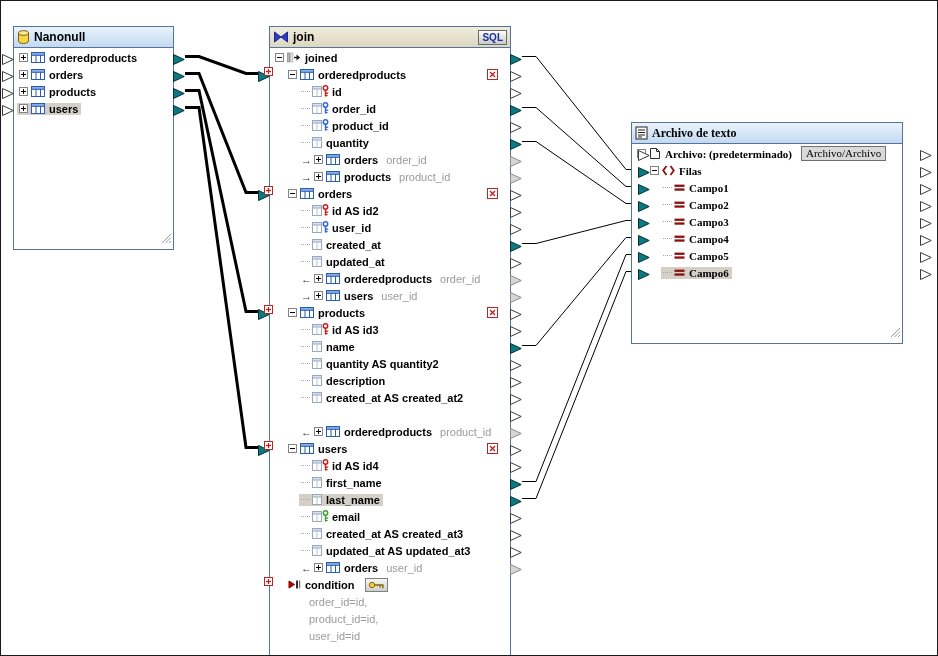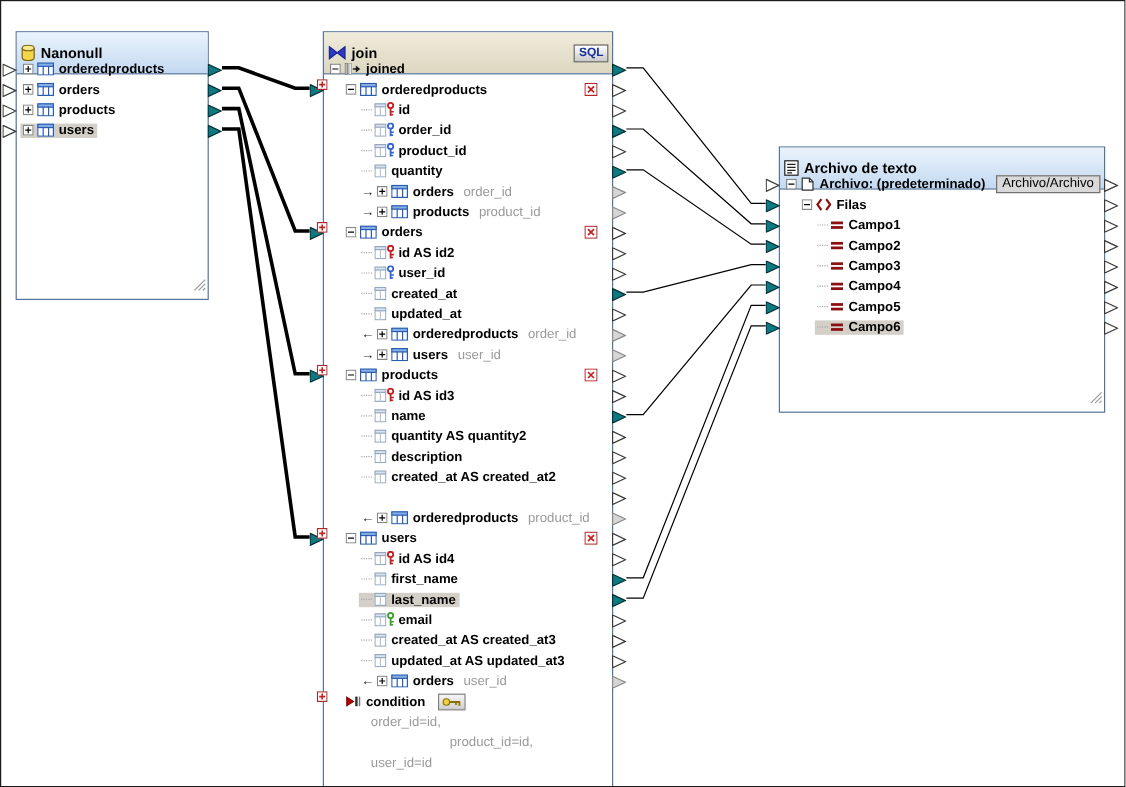--- a/index.html
+++ b/index.html
@@ -5,21 +5,21 @@
   * { box-sizing: border-box; margin: 0; padding: 0; }
   html,body { background:#f0f0f0; }
   body { font-family: "Liberation Sans", sans-serif; }
   #canvas {
     position: relative; width: 938px; height: 656px;
     background: #fff; border: 1px solid #1a1a1a; overflow: hidden;
   }
   #wires { position: absolute; left:0; top:0; z-index: 1; }
   .comp { position: absolute; background: #fff; border: 1px solid #54749c; z-index: 2; }
   .comp-header {
-    height: 35px; display: flex; align-items: center; gap: 4px;
+    height: 21px; display: flex; align-items: center; gap: 4px;
     padding: 0 3px; border-bottom: 1px solid #54749c;
     font-weight: bold; font-size: 12px; color: #000;
   }
   .hdr-blue { background: linear-gradient(#eaf3fc, #c3d9f1); }
   .hdr-tan  { background: linear-gradient(#f0ecdc, #ddd7c0); }
   .hicon { display: inline-flex; align-items: center; }
   .htitle { white-space: nowrap; }
   .sqlbtn {
     margin-left: auto; font-size: 10px; font-weight: bold; color: #16309c;
     background: linear-gradient(#ffffff, #c9c9c9); border: 1px solid #6a6a6a;
@@ -909,21 +909,21 @@
             <circle cx="4" cy="5" r="2.7" fill="#f0d040" stroke="#8a7008"></circle>
             <line x1="6.8" y1="5" x2="15.5" y2="5" stroke="#8a7008" stroke-width="1.6"></line>
             <line x1="12" y1="5" x2="12" y2="7.6" stroke="#8a7008" stroke-width="1.5"></line>
             <line x1="14.8" y1="5" x2="14.8" y2="8.2" stroke="#8a7008" stroke-width="1.5"></line>
           </svg>
         </span>
       </div>
       <div class="row graytext-row" style="top: 566px; padding-left: 39px;">
         <span>order_id=id,</span>
       </div>
-      <div class="row graytext-row" style="top: 583px; padding-left: 39px; justify-content: center;">
+      <div class="row graytext-row" style="top: 583px; padding-left: 39px;">
         <span>product_id=id,</span>
       </div>
       <div class="row graytext-row" style="top: 600px; padding-left: 39px;">
         <span>user_id=id</span>
       </div>
     </div>
     <div class="connector" style="left: 637px; top: 146px;"><svg width="12" height="11" viewBox="0 0 12 11">
         <path d="M0.5,0.5 L11.2,5.5 L0.5,10.5 Z" fill="#ffffff" stroke="#3a3a3a"></path>
       </svg></div>
     <div class="connector" style="left: 919px; top: 146px;"><svg width="12" height="11" viewBox="0 0 12 11">
@@ -964,21 +964,21 @@
       </svg></div>
     <div class="connector" style="left: 919px; top: 248px;"><svg width="12" height="11" viewBox="0 0 12 11">
         <path d="M0.5,0.5 L11.2,5.5 L0.5,10.5 Z" fill="#ffffff" stroke="#3a3a3a"></path>
       </svg></div>
     <div class="connector" style="left: 637px; top: 265px;"><svg width="12" height="11" viewBox="0 0 12 11">
         <path d="M0.5,0.5 L11.2,5.5 L0.5,10.5 Z" fill="#0d7a82" stroke="#033036"></path>
       </svg></div>
     <div class="connector" style="left: 919px; top: 265px;"><svg width="12" height="11" viewBox="0 0 12 11">
         <path d="M0.5,0.5 L11.2,5.5 L0.5,10.5 Z" fill="#ffffff" stroke="#3a3a3a"></path>
       </svg></div>
-    <div class="comp" style="left: 648px; top: 121px; width: 272px; height: 222px;">
+    <div class="comp" style="left: 630px; top: 121px; width: 272px; height: 222px; font-family: Liberation Serif, serif;">
       <div class="comp-header hdr-blue">
         <span class="hicon">
           <svg width="13" height="14" viewBox="0 0 13 14">
             <rect x="1" y="1" width="11" height="12" fill="#fff" stroke="#202020"></rect>
             <line x1="3" y1="4" x2="10" y2="4" stroke="#202020"></line>
             <line x1="3" y1="6.5" x2="10" y2="6.5" stroke="#202020"></line>
             <line x1="3" y1="9" x2="10" y2="9" stroke="#202020"></line>
             <line x1="3" y1="11" x2="7" y2="11" stroke="#202020"></line>
           </svg>
         </span>

